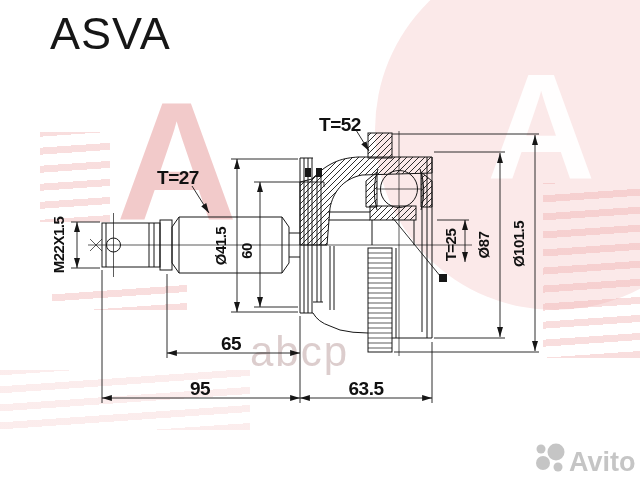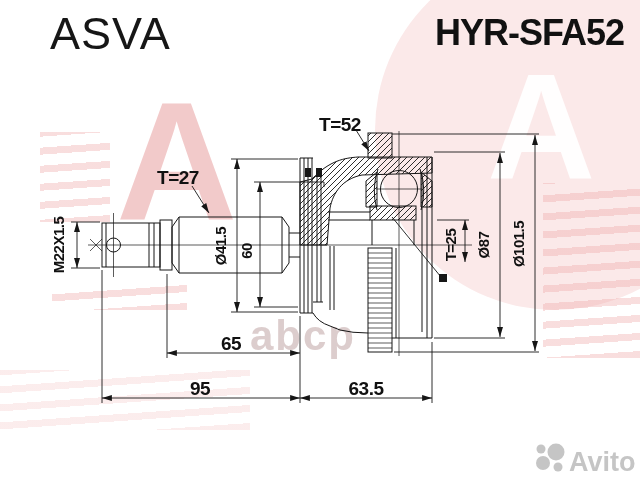--- a/index.html
+++ b/index.html
@@ -8,21 +8,21 @@
   .stage *{box-sizing:border-box;}
   
   .brand{position:absolute;left:20px;top:8px;font-size:45px;letter-spacing:1px;color:#161616;margin-left:30px;}
   .part{position:absolute;right:16px;top:12px;font-size:36px;font-weight:bold;letter-spacing:-1px;color:#111;}
   
   .wm{position:absolute;pointer-events:none;}
   .wm-circle{left:375px;top:-50px;width:360px;height:360px;border-radius:50%;background:#fbe9e9;}
   .wm-flame-a{left:487px;top:40px;font-size:150px;font-weight:bold;color:rgba(255,255,255,.92);}
   .wm-a{left:116px;top:66px;font-size:168px;font-weight:bold;color:rgba(223,123,123,.40);}
   .wm-sport{left:28px;top:268px;font-size:100px;font-weight:bold;letter-spacing:52px;color:rgba(226,140,140,.28);}
-  .wm-abcp{left:250px;top:312px;font-size:42px;font-weight:bold;letter-spacing:2px;color:rgba(196,172,172,.60);}
+  .wm-abcp{left:250px;top:328px;font-size:42px;font-weight:normal;letter-spacing:2px;color:rgba(196,172,172,.60);}
   .stripes{background:repeating-linear-gradient(-4deg,rgba(238,168,168,.38) 0 7px,rgba(255,255,255,0) 7px 18px);}
   .st-a{left:40px;top:132px;width:70px;height:90px;}
   .st-b{left:52px;top:284px;width:135px;height:26px;}
   .st-c{left:543px;top:183px;width:97px;height:175px;}
   .st-d{left:0px;top:370px;width:250px;height:60px;opacity:.55;}
   
   svg.draw{position:absolute;left:0;top:0;}
   .ln{stroke:#161616;stroke-width:1;fill:none;}
   .thin{stroke:#161616;stroke-width:.7;fill:none;}
   .dim{stroke:#161616;stroke-width:.9;fill:none;}
@@ -42,21 +42,20 @@
   <div class="wm wm-circle"></div>
   <div class="wm wm-flame-a">A</div>
   <div class="wm st-a stripes"></div>
   <div class="wm st-b stripes"></div>
   <div class="wm st-c stripes"></div>
   <div class="wm st-d stripes"></div>
   <div class="wm wm-a">A</div>
   <div class="wm wm-abcp">abcp</div>
 
   <div class="brand">ASVA</div>
-  <div class="part">HYR-SFA52</div>
 
   <svg class="draw" width="640" height="480" viewBox="0 0 640 480">
     <defs>
       <pattern id="h" width="6" height="6" patternUnits="userSpaceOnUse">
         <path d="M-1,1 l2,-2 M0,6 l6,-6 M5,7 l2,-2" stroke="#161616" stroke-width=".9" fill="none"></path>
       </pattern>
       <marker id="ar" viewBox="0 0 10 6" refX="10" refY="3" markerWidth="11" markerHeight="6.6" orient="auto-start-reverse">
         <path d="M0,0 L10,3 L0,6 z" fill="#161616"></path>
       </marker>
     </defs>

